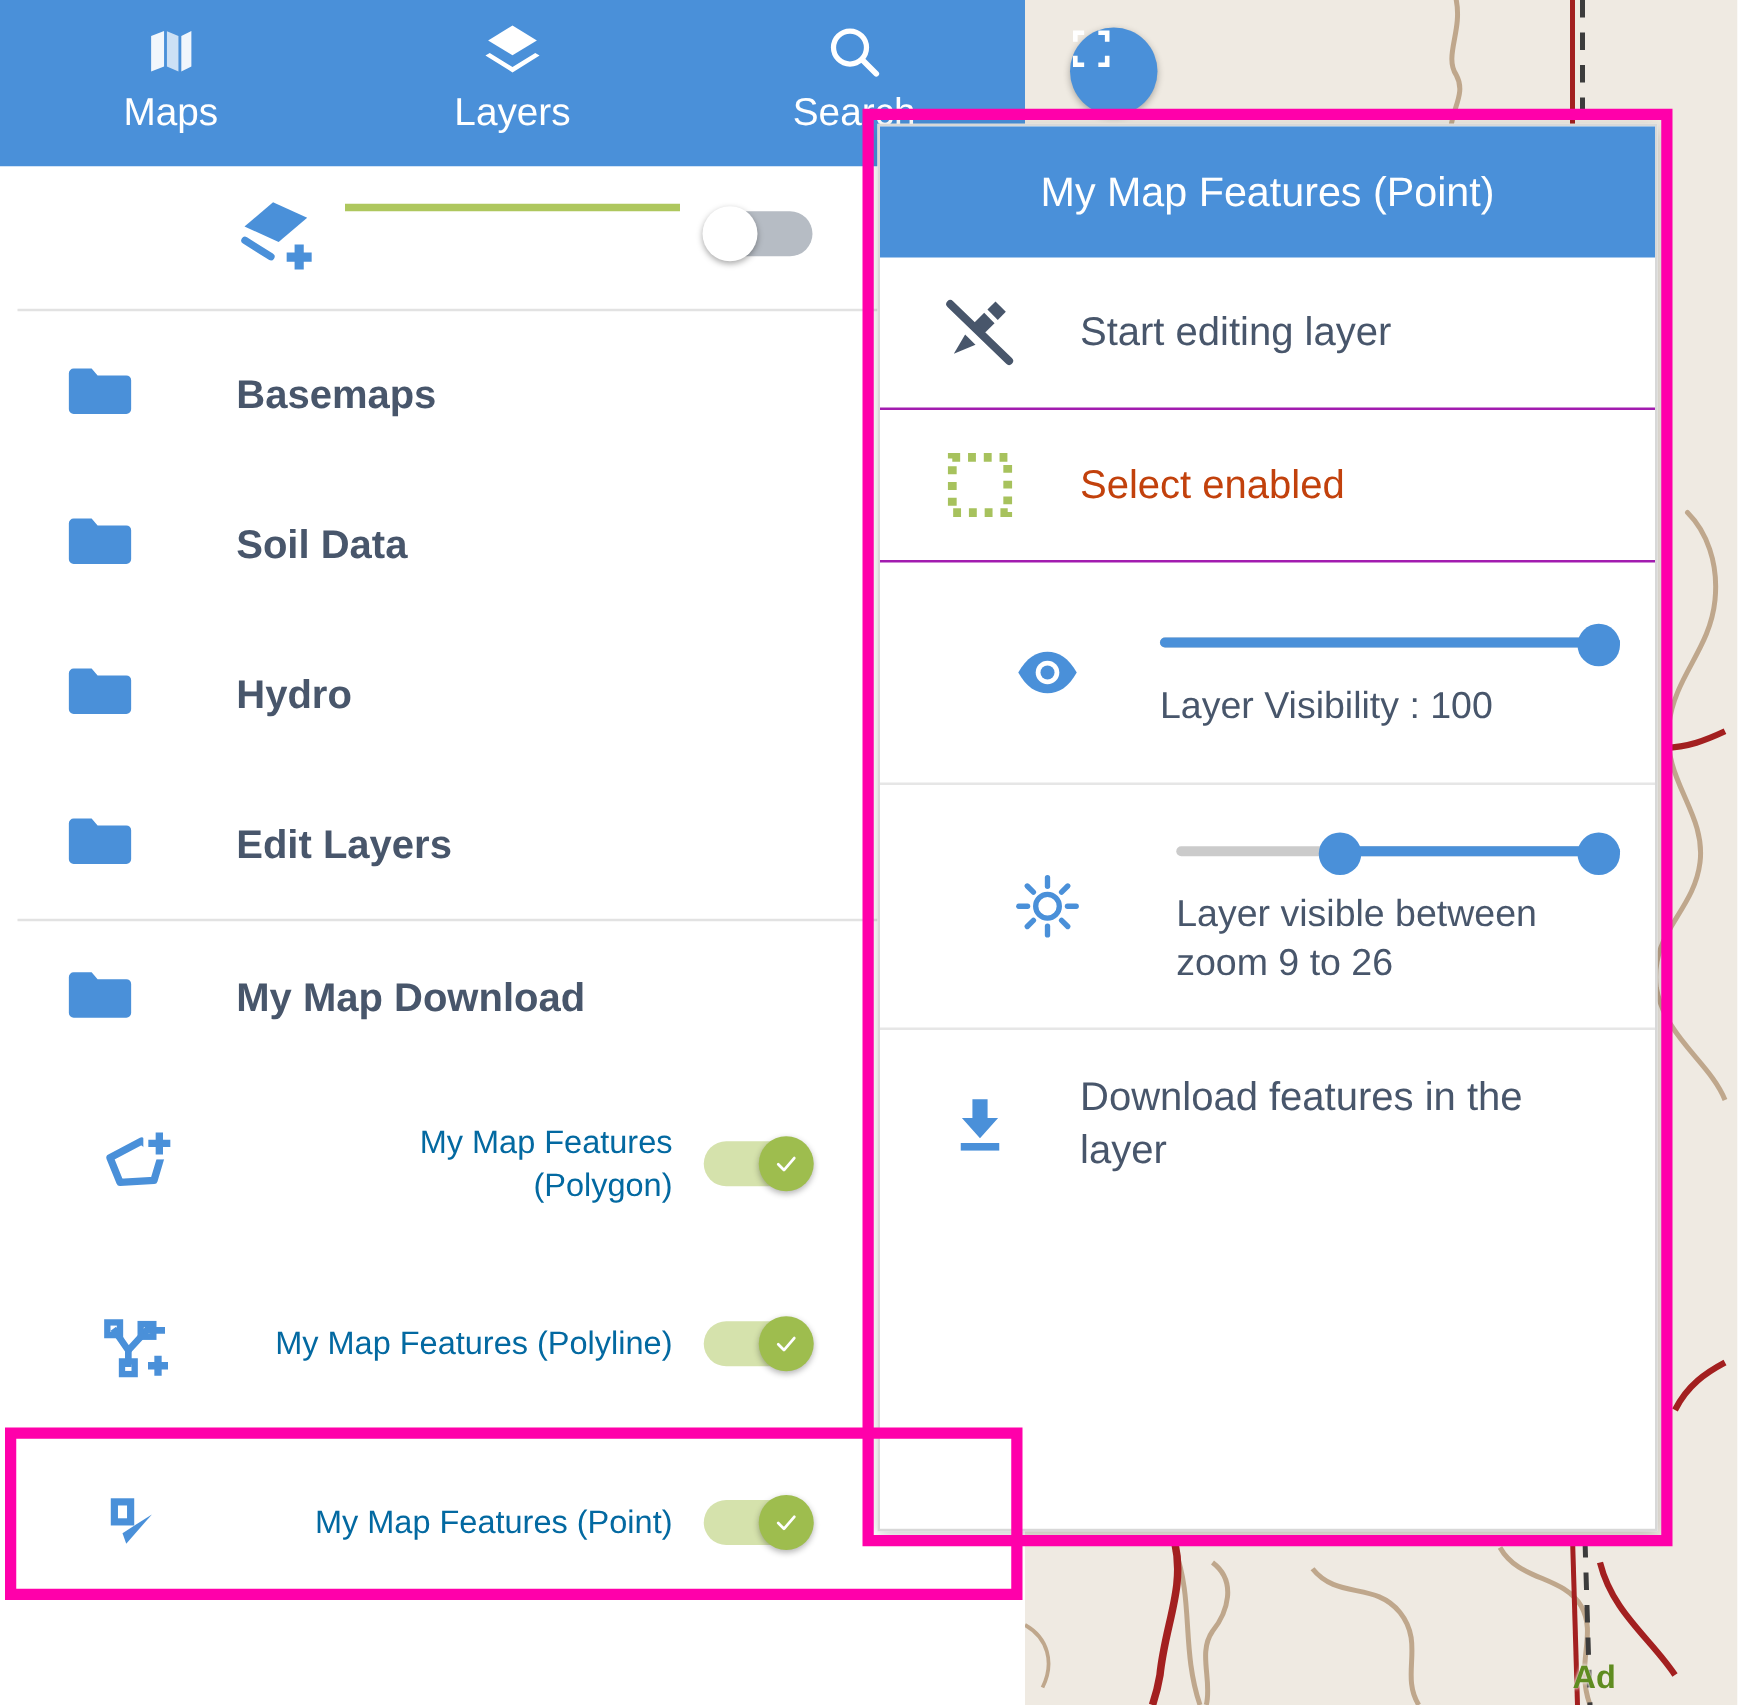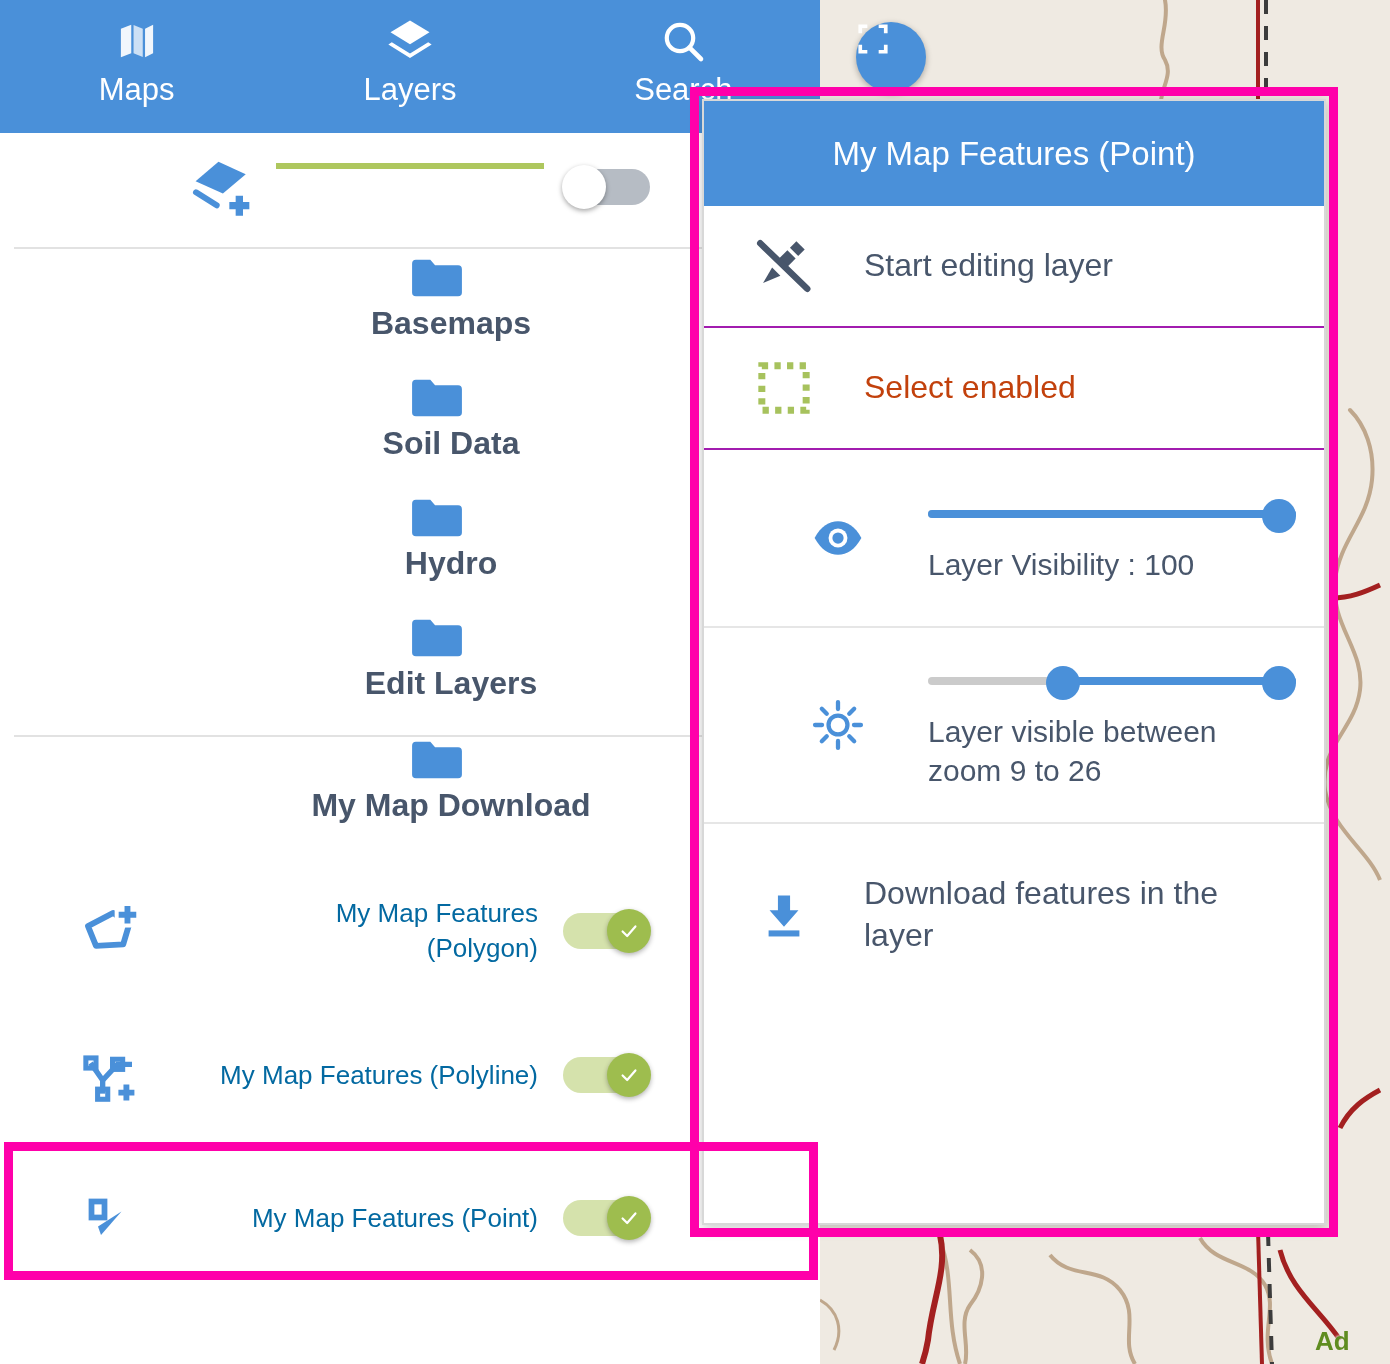--- a/index.html
+++ b/index.html
@@ -18,21 +18,21 @@
     overflow: hidden;
   }
   .map-bg svg { position: absolute; left: 0; top: 0; }
   .map-fab {
     position: absolute; left: 36px; top: 22px; width: 70px; height: 70px;
     border-radius: 50%; background: #4a90d9;
     display: flex; align-items: center; justify-content: center;
     box-shadow: 0 2px 6px rgba(0,0,0,.3);
   }
   .map-label-ad {
-    position: absolute; left: 1315px; top: 1326px;
+    position: absolute; left: 1258px; top: 1326px;
     color: #5f8c20; font-weight: bold; font-size: 26px;
     font-family: "Liberation Sans", sans-serif;
     text-shadow: 0 0 3px #efeae2, 0 0 3px #efeae2;
   }
 
   
   .left-panel {
     position: absolute; left: 0; top: 0; width: 820px; height: 1364px;
     background: #ffffff;
   }
@@ -74,21 +74,21 @@
   }
   .switch-off .knob {
     position: absolute; left: 0; top: 0; width: 44px; height: 44px;
     border-radius: 50%; background: #ffffff;
     box-shadow: 0 2px 5px rgba(0,0,0,.35);
   }
 
   
   .group-list { padding-top: 6px; }
   .group-row {
-    height: 120px; display: flex; align-items: center; flex-direction: column;
+    height: 120px; display: flex; align-items: center;
   }
   .group-row .folder { margin-left: 53px; }
   .group-row .g-label {
     margin-left: 82px; font-size: 32px; font-weight: bold; color: #48566b;
     font-family: "Liberation Sans", sans-serif;
   }
   .divider { height: 2px; background: #e2e2e2; margin: 0 14px; }
 
   
   .sub-row {
@@ -429,21 +429,21 @@
       <div class="slider-body">
         <div class="slider-track-wrap">
           <span class="strack"></span>
           <span class="sfill" style="left:0; width:100%;"></span>
           <span class="sthumb" style="left:calc(100% - 34px);"></span>
         </div>
         <div class="slider-caption">Layer Visibility : 100</div>
       </div>
     </div>
 
-    <div class="slider-item" style="min-height:196px;">
+    <div class="slider-item" style="min-height:196px;gap:13px;">
       <span class="mi-icon">
         <svg width="54" height="54" viewBox="0 0 24 24">
           <circle cx="12" cy="12" r="4.2" fill="none" stroke="#4a90d9" stroke-width="1.9"></circle>
           <g stroke="#4a90d9" stroke-width="1.9" stroke-linecap="round">
             <path d="M12 1.8 v3.1"></path>
               <path d="M12 19.1 v3.1"></path>
             <path d="M1.8 12 h3.1"></path>
               <path d="M19.1 12 h3.1"></path>
             <path d="M4.8 4.8 l2.2 2.2"></path>
               <path d="M17 17 l2.2 2.2"></path>
@@ -456,21 +456,21 @@
         <div class="slider-track-wrap">
           <span class="strack"></span>
           <span class="sfill" style="left:34%; width:66%;"></span>
           <span class="sthumb" style="left:32%;"></span>
           <span class="sthumb" style="left:calc(100% - 34px);"></span>
         </div>
         <div class="slider-caption">Layer visible between zoom 9 to 26</div>
       </div>
     </div>
 
-    <div class="menu-item last-item" style="min-height:150px;margin-top:16px;">
+    <div class="menu-item last-item" style="min-height:150px;">
       <span class="mi-icon">
         <svg width="56" height="56" viewBox="0 0 24 24">
           <path d="M9.4 3.6 h5.2 v6.4 h3.6 L12 17 L5.8 10 h3.6 Z" fill="#4a90d9"></path>
           <rect x="5.4" y="18.6" width="13.2" height="2.6" fill="#4a90d9"></rect>
         </svg>
       </span>
       <span class="mi-label" style="max-width:400px;">Download features in the layer</span>
     </div>
 
   </div>

